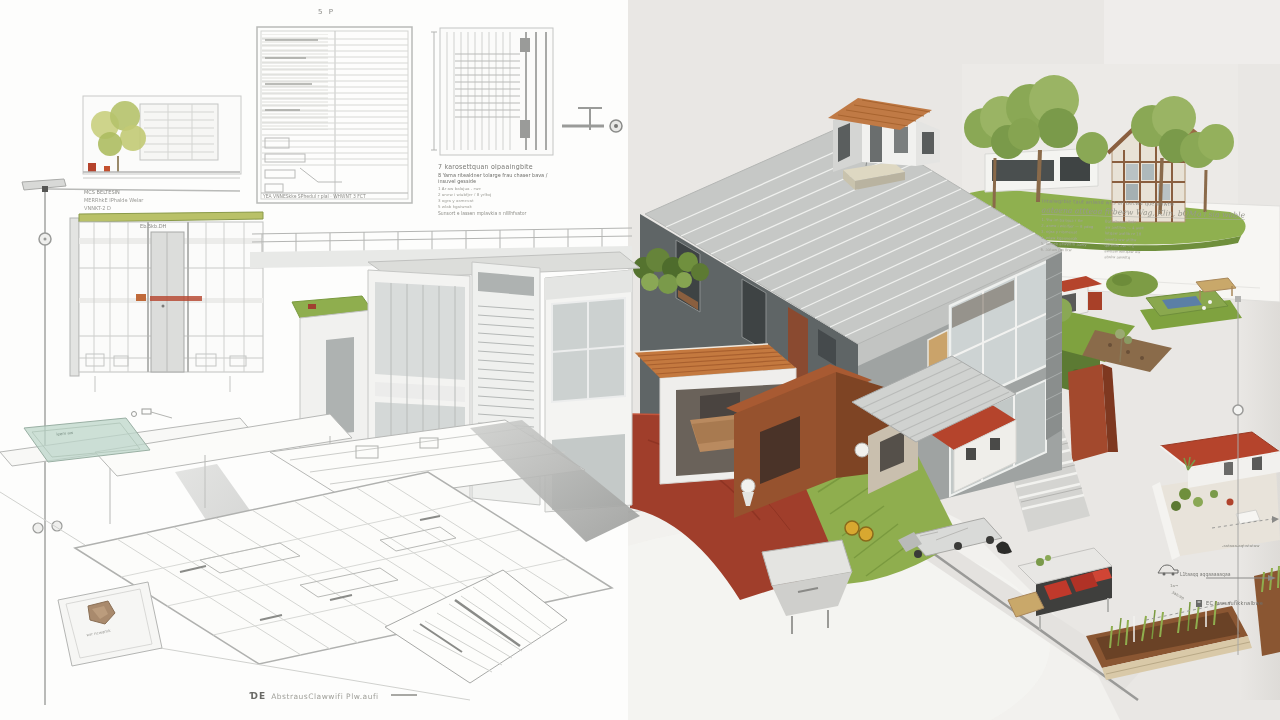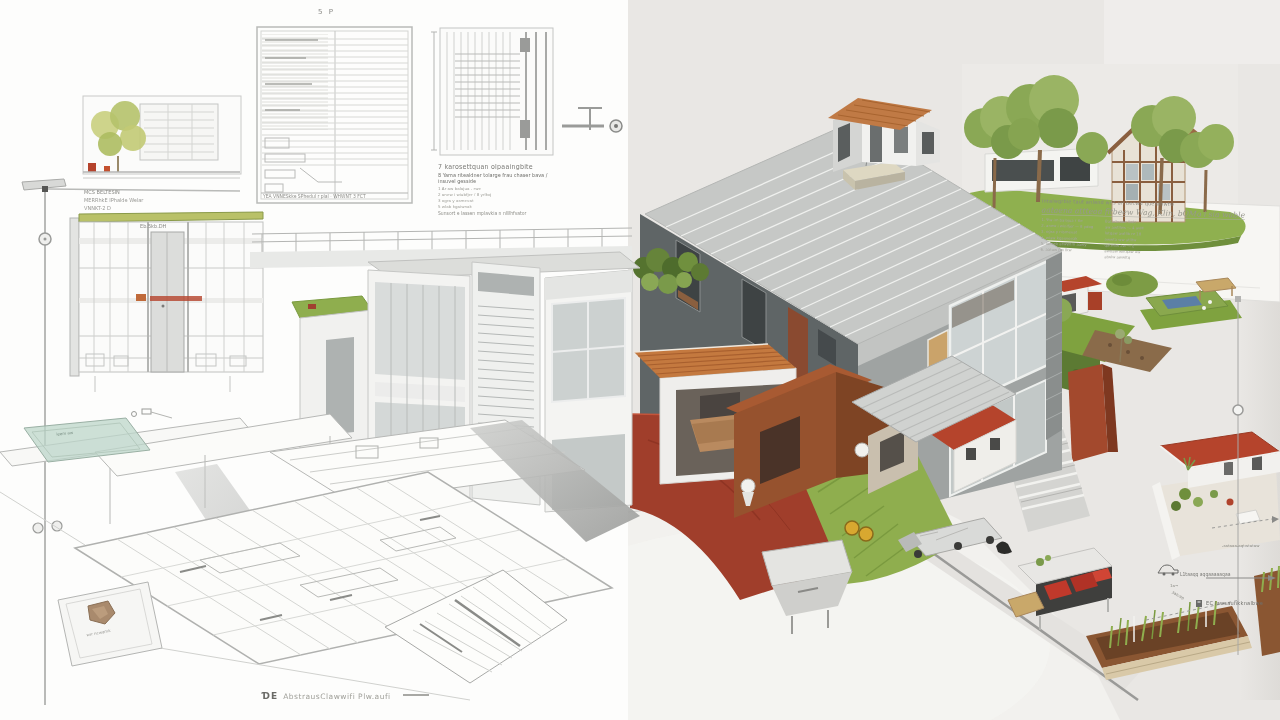--- a/index.html
+++ b/index.html
@@ -747,21 +747,21 @@
   <div class="notes-line">5 wlab kgaiwnak</div>
   <div class="notes-foot">Sunsort e lassen mplavkia n nWhfvator</div>
 </div>
 
 <div class="txt s50" style="left:140px;top:223px;color:#8a8a86;">Eb.5kb.DH</div>
 
 <div class="txt s40" style="left:56px;top:432px;color:#7a8f84;transform:scale(.4) rotate(-6deg);">ieem aw</div>
 
 <div class="txt s40" style="left:86px;top:633px;transform:scale(.4) rotate(-11deg);">wrr ncwamk</div>
 
-<div class="txt" style="left:262px;top:684px;">
+<div class="txt" style="left:250px;top:684px;">
   <span class="cap-prefix">ƊE</span>
   <span class="cap-text">AbstrausClawwifi Plw.aufi</span>
   <span class="cap-dash"></span>
 </div>
 
 <div class="blk" style="left:1042px;top:198px;width:500px;transform:scale(.45) rotate(1.5deg);">
   <div class="isl-title">Intalwgrble taut anland wes un becwd quelwnwtw</div>
   <div class="isl-scribble">aataena attteaa fitbeew Wag, Klin, bQMo i sia wable</div>
   <div class="isl-cols">
     <div class="isl-col">

